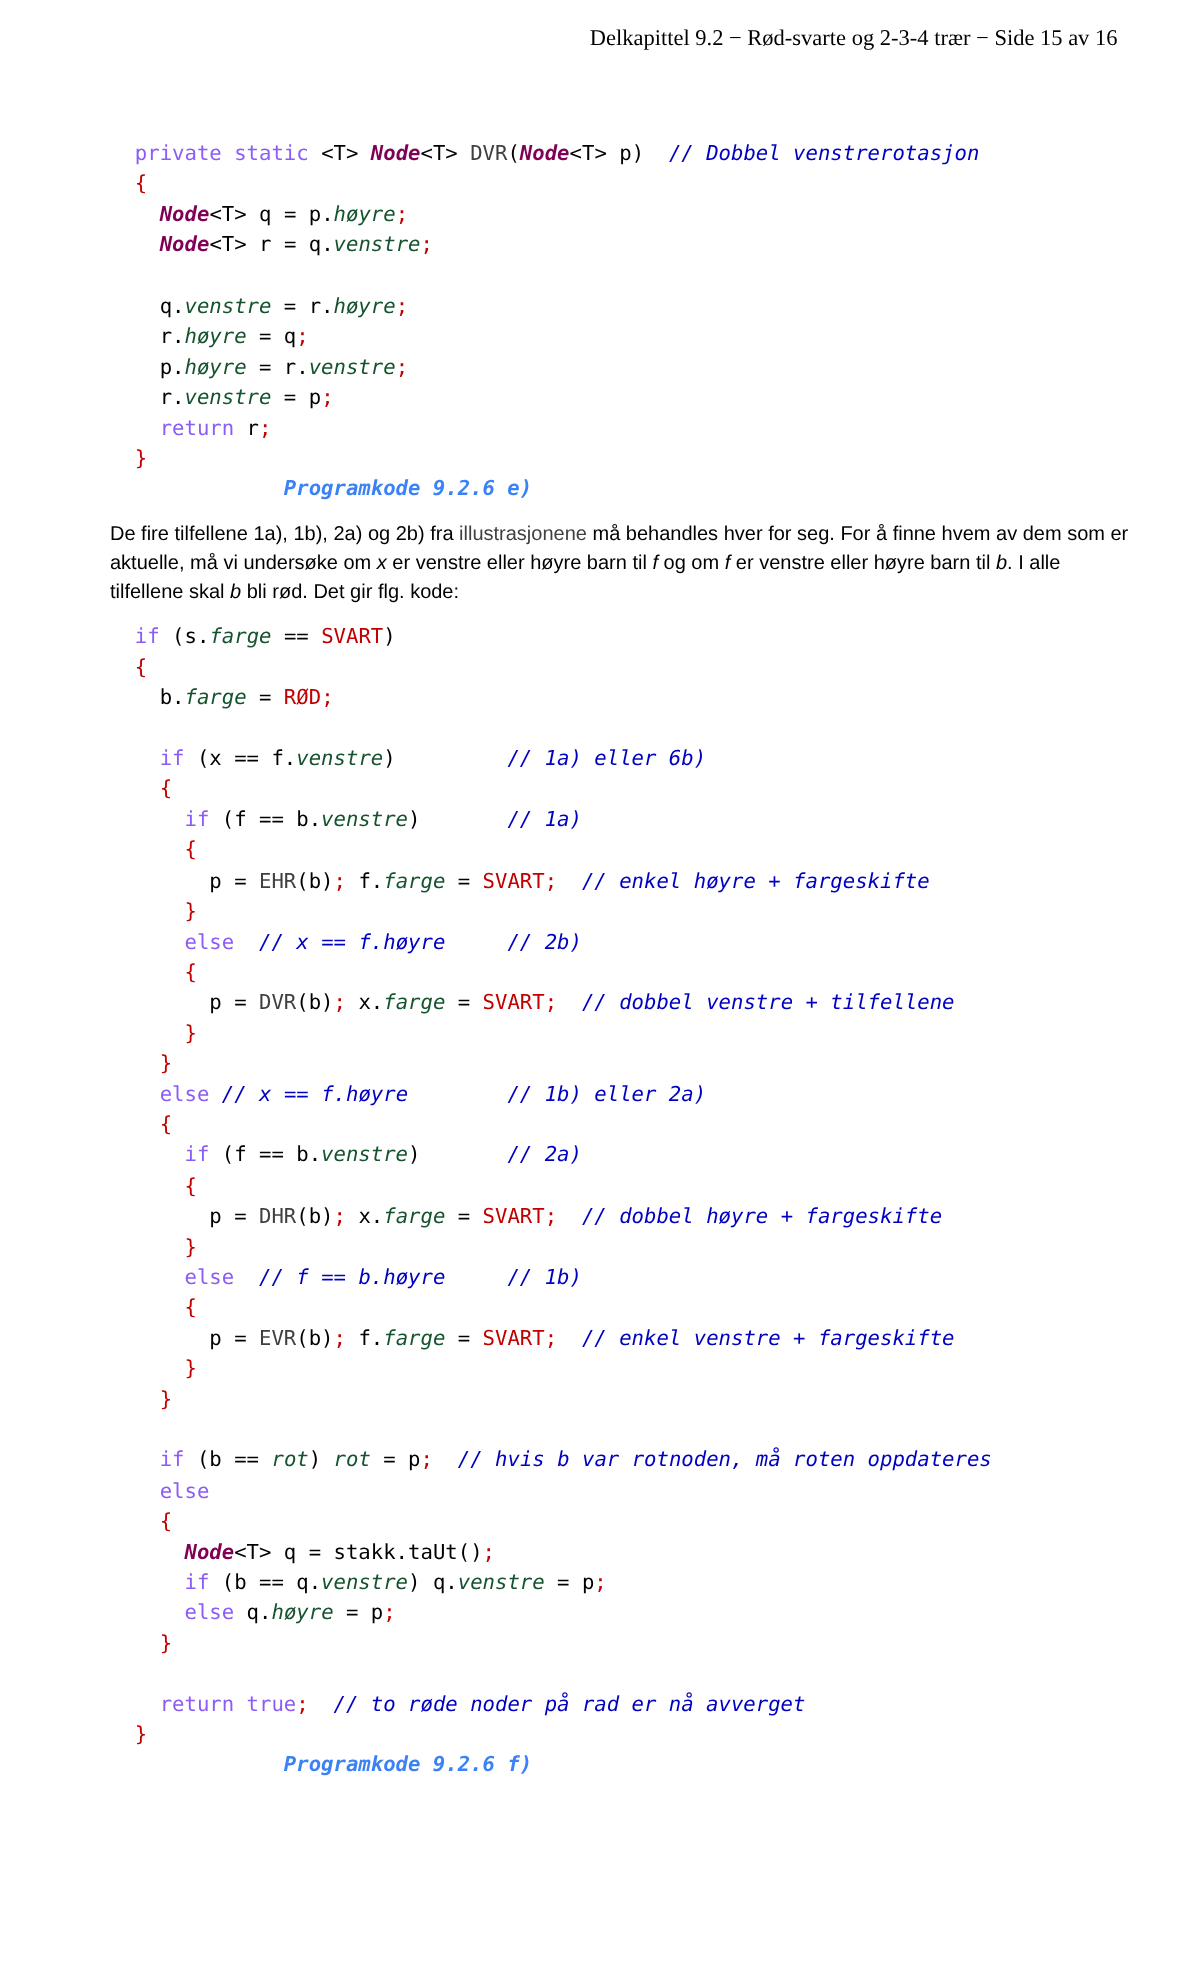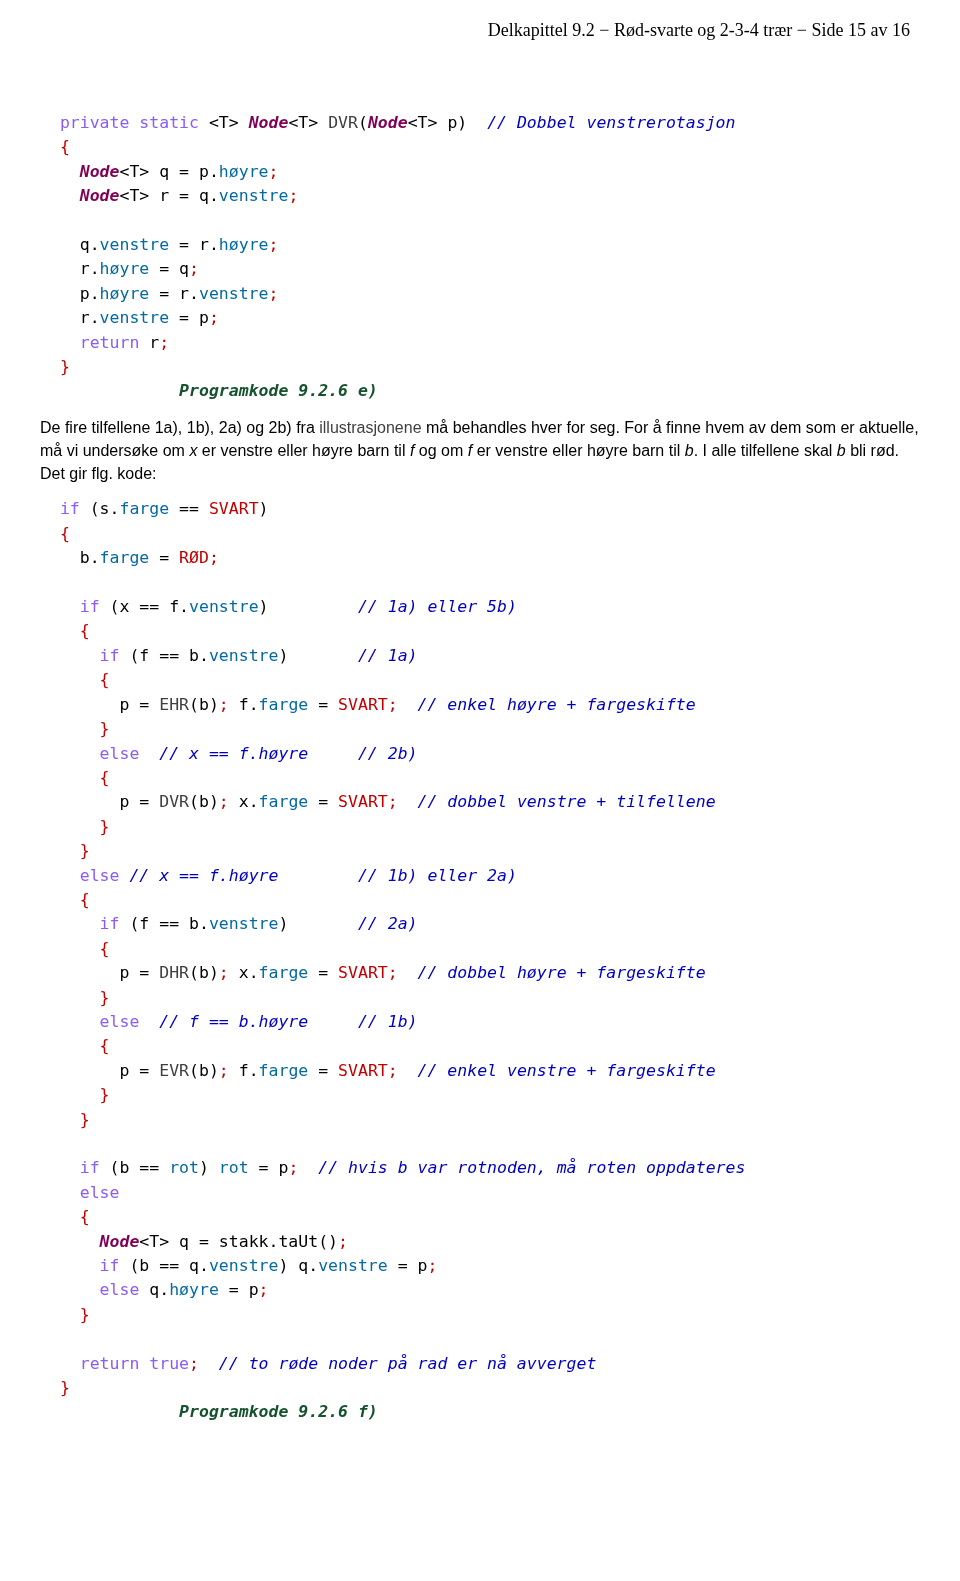--- a/index.html
+++ b/index.html
@@ -4,46 +4,47 @@
 <style>
   body {
     margin: 0;
     padding: 0;
     background: #fff;
     font-family: Georgia, 'Times New Roman', serif;
     color: #000;
     width: 960px;
   }
   .page {
-    padding: 20px 40px 40px 40px;
+    padding: 20px 56px 40px 40px;
+    margin-left: 48px;
   }
   .header {
     text-align: right;
     font-family: Georgia, serif;
     font-size: 18px;
     color: #000;
     margin-bottom: 70px;
     margin-right: 10px;
   }
   .code-block {
     font-family: 'DejaVu Sans Mono', 'Lucida Console', Consolas, monospace;
     font-size: 16.5px;
     line-height: 1.48;
     white-space: pre;
     color: #000;
   }
   .kw { color: #8b5cf6; font-weight: normal; }       
   .type { color: #7f0055; font-weight: bold; font-style: italic; }
   .func { color: #404040; }    
-  .field { color: #0369a1; }
+  .field { color: #14532d; font-style: italic; }
   .punct { color: #c10000; }
   .const { color: #c10000; }   
   .comment { color: #0000c0; font-style: italic; text-align: center; }
   .link { color: #404040; }
-  .caption { color: #14532d; font-style: italic; font-weight: bold; font-family: 'DejaVu Sans Mono', Consolas, monospace; font-size: 16.5px;}
+  .caption { color: #3b82f6; font-style: italic; font-weight: bold; font-family: 'DejaVu Sans Mono', Consolas, monospace; font-size: 16.5px;}
   .prose {
     font-family: Verdana, Arial, sans-serif;
     font-size: 16px;
     line-height: 1.45;
     color: #000;
     margin: 12px 0 12px 0;
   }
   .prose em { font-style: italic; }
 </style>
 </head>
@@ -64,21 +65,21 @@
     <span class="kw">return</span> r<span class="punct">;</span>
   <span class="punct">}</span>
               <span class="caption">Programkode 9.2.6 e)</span></div>
 
   <div class="prose"><span>De fire tilfellene 1a), 1b), 2a) og 2b) fra </span><span class="link">illustrasjonene</span><span> må behandles hver for seg. For å finne hvem av dem som er aktuelle, må vi undersøke om </span><em>x</em><span> er venstre eller høyre barn til </span><em>f</em><span> og om </span><em>f</em><span> er venstre eller høyre barn til </span><em>b</em><span>. I alle tilfellene skal </span><em>b</em><span> bli rød. Det gir flg. kode:</span></div>
 
   <div class="code-block">  <span class="kw">if</span> (s.<span class="field">farge</span> == <span class="const">SVART</span>)
   <span class="punct">{</span>
     b.<span class="field">farge</span> = <span class="const">RØD</span><span class="punct">;</span>
 
-    <span class="kw">if</span> (x == f.<span class="field">venstre</span>)         <span class="comment">// 1a) eller 5b)</span>
+    <span class="kw">if</span> (x == f.<span class="field">venstre</span>)         <span class="comment">// 1a) eller 6b)</span>
     <span class="punct">{</span>
       <span class="kw">if</span> (f == b.<span class="field">venstre</span>)       <span class="comment">// 1a)</span>
       <span class="punct">{</span>
         p = <span class="func">EHR</span>(b)<span class="punct">;</span> f.<span class="field">farge</span> = <span class="const">SVART</span><span class="punct">;</span>  <span class="comment">// enkel høyre + fargeskifte</span>
       <span class="punct">}</span>
       <span class="kw">else</span>  <span class="comment">// x == f.høyre</span>     <span class="comment">// 2b)</span>
       <span class="punct">{</span>
         p = <span class="func">DVR</span>(b)<span class="punct">;</span> x.<span class="field">farge</span> = <span class="const">SVART</span><span class="punct">;</span>  <span class="comment">// dobbel venstre + tilfellene</span>
       <span class="punct">}</span>
     <span class="punct">}</span>

